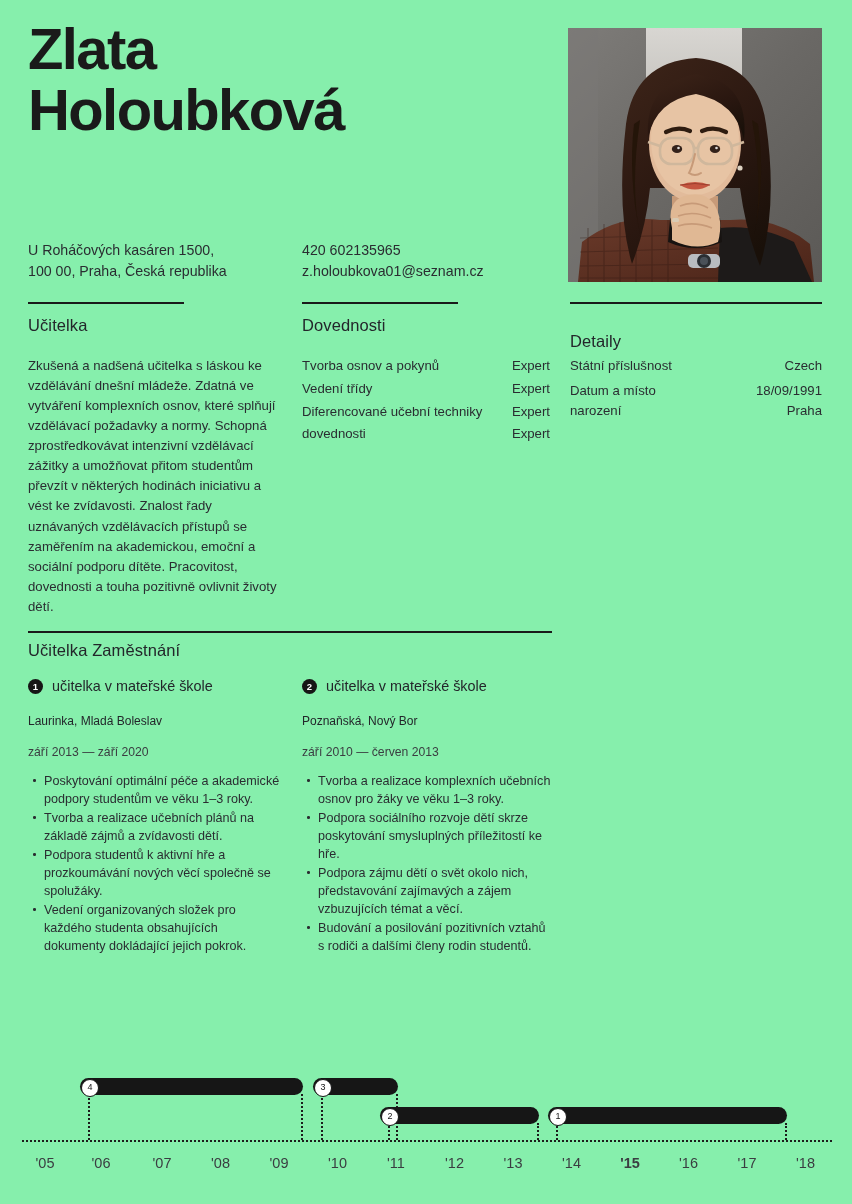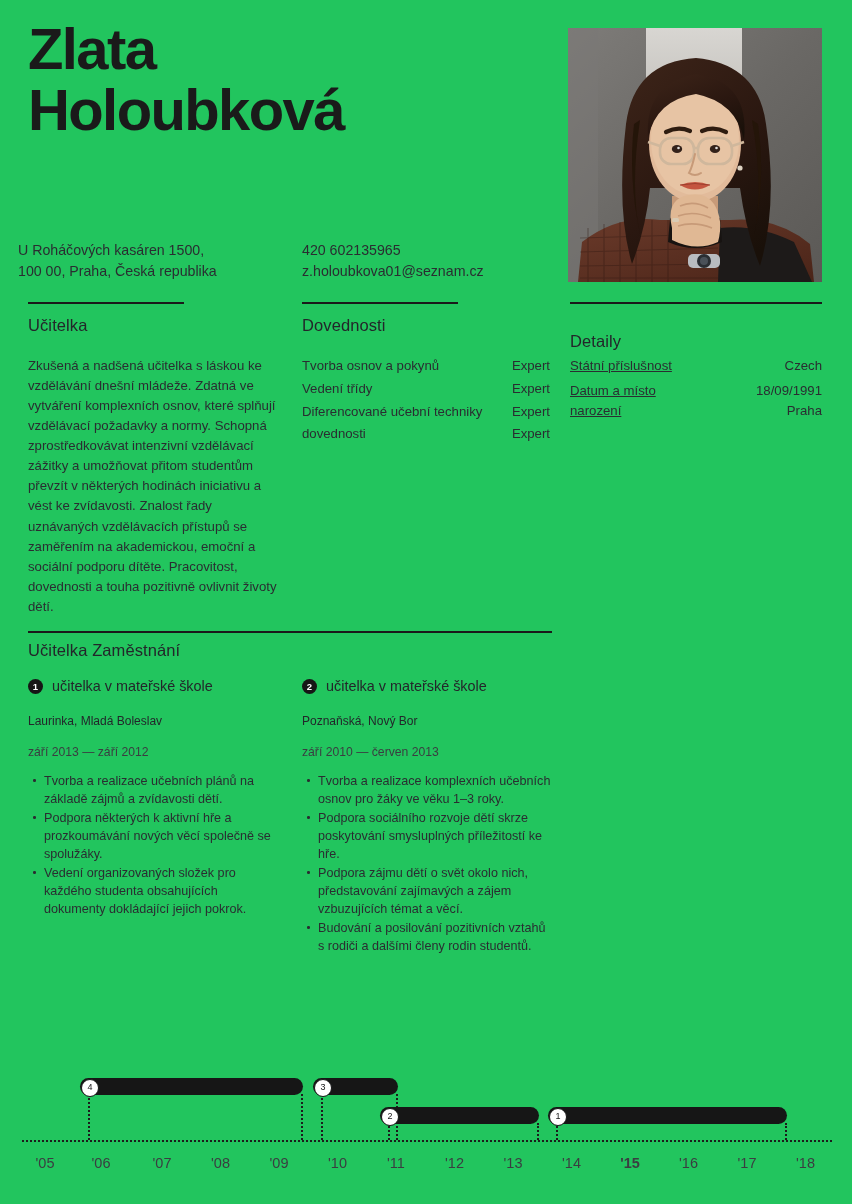--- a/index.html
+++ b/index.html
@@ -4,21 +4,21 @@
 <style>
   html, body {
     margin: 0;
     padding: 0;
     background: #ffffff;
   }
   .page {
     position: relative;
     width: 852px;
     height: 1204px;
-    background: #22c55e;
+    background: #86efac;
     font-family: "Liberation Sans", sans-serif;
     color: #23262a;
     overflow: hidden;
   }
 
   
   .header-name {
     position: absolute;
     left: 28px;
     top: 18px;
@@ -43,21 +43,21 @@
   .photo svg { display:block; width: 100%; height: 100%; }
 
   
   .contact {
     position: absolute;
     top: 240px;
     font-size: 14.2px;
     line-height: 1.45;
     color: #2a2d31;
   }
-  .contact.col1 { left: 18px; width: 180px; }
+  .contact.col1 { left: 28px; width: 180px; }
   .contact.col2 { left: 302px; width: 200px; }
   .contact .ln { display: block; white-space: nowrap; }
 
   
   .rule {
     position: absolute;
     height: 2px;
     background: #1a1a1a;
   }
   .rule.r1 { left: 28px;  top: 302px; width: 156px; }
@@ -119,21 +119,21 @@
     font-size: 13.2px;
     line-height: 1.5;
     color: #2a2d31;
   }
   .detail-row {
     display: flex;
     justify-content: space-between;
     gap: 10px;
     margin-bottom: 5px;
   }
-  .detail-label { flex: 0 1 auto; max-width: 140px; text-decoration: underline; }
+  .detail-label { flex: 0 1 auto; max-width: 140px; }
   .detail-value { flex: 0 0 auto; text-align: right; white-space: pre-line; }
 
   
   .job {
     position: absolute;
     top: 678px;
     width: 252px;
     font-size: 13.2px;
     color: #2a2d31;
   }
@@ -397,24 +397,25 @@
 Praha</span>
     </div>
   </div>
 
   <div class="job j1">
     <div class="job-title-row">
       <span class="badge">1</span>
       <span class="job-title">učitelka v mateřské škole</span>
     </div>
     <div class="job-org">Laurinka, Mladá Boleslav</div>
-    <div class="job-dates">září 2013 — září 2012</div>
+    <div class="job-dates">září 2013 — září 2020</div>
     <ul class="job-bullets">
+      <li>Poskytování optimální péče a akademické podpory studentům ve věku 1–3 roky.</li>
       <li>Tvorba a realizace učebních plánů na základě zájmů a zvídavosti dětí.</li>
-      <li>Podpora některých k aktivní hře a prozkoumávání nových věcí společně se spolužáky.</li>
+      <li>Podpora studentů k aktivní hře a prozkoumávání nových věcí společně se spolužáky.</li>
       <li>Vedení organizovaných složek pro každého studenta obsahujících dokumenty dokládající jejich pokrok.</li>
     </ul>
   </div>
 
   <div class="job j2">
     <div class="job-title-row">
       <span class="badge">2</span>
       <span class="job-title">učitelka v mateřské škole</span>
     </div>
     <div class="job-org">Poznaňská, Nový Bor</div>

